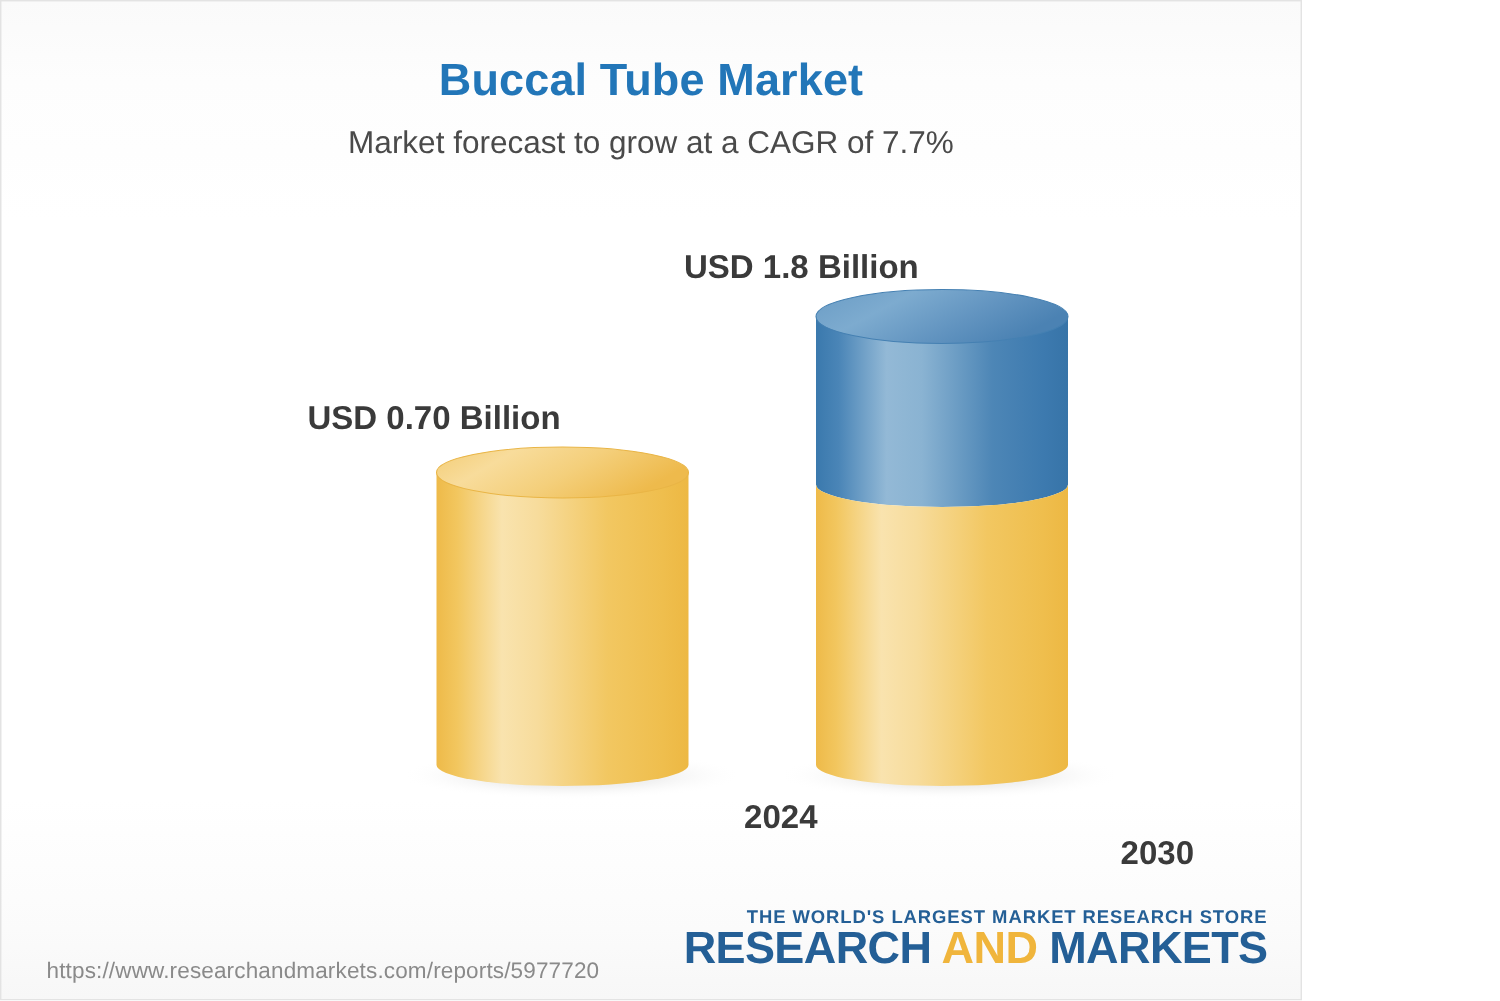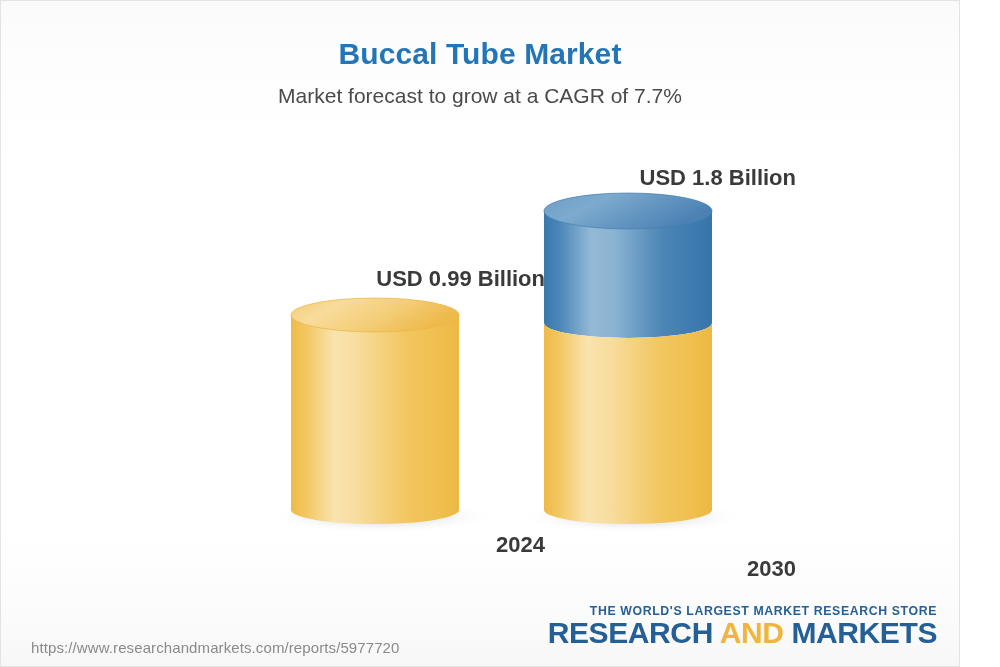--- a/index.html
+++ b/index.html
@@ -8,21 +8,21 @@
     background: #ffffff;
   }
   body {
     width: 1000px;
     height: 667px;
     overflow: hidden;
     font-family: "Liberation Sans", sans-serif;
   }
   #canvas {
     position: relative;
-    width: 960px;
+    width: 868px;
     height: 667px;
     box-sizing: border-box;
     border: 1px solid #e3e3e3;
     background: linear-gradient(180deg, #fafafa 0%, #fdfdfd 8%, #ffffff 22%, #ffffff 80%, #fbfbfb 93%, #f7f7f7 100%);
     overflow: hidden;
   }
 
   
   #header {
     position: absolute;
@@ -52,21 +52,21 @@
     width: 1000px;
     height: 667px;
   }
 
   .cyl-group {
     position: absolute;
   }
   .value-label {
     position: absolute;
     width: 340px;
-    text-align: right;
+    text-align: left;
     font-size: 22px;
     font-weight: bold;
     color: #3a3a3a;
     white-space: nowrap;
   }
   .year-label {
     position: absolute;
     width: 340px;
     text-align: right;
     font-size: 22px;
@@ -112,21 +112,21 @@
 
 <div id="canvas">
 
   <div id="header">
     <h1 id="chart-title">Buccal Tube Market</h1>
     <h2 id="chart-subtitle">Market forecast to grow at a CAGR of 7.7%</h2>
   </div>
 
   <div id="plot">
 
-    <div class="value-label" style="left:204px; top:265px;">USD 0.99 Billion</div>
+    <div class="value-label" style="left:204px; top:265px;">USD 0.70 Billion</div>
 
     <svg class="cyl-group" style="left:270px; top:290px;" width="220" height="250" viewBox="0 0 220 250">
       <defs>
         <linearGradient id="yellowBody2024" x1="0" y1="0" x2="1" y2="0">
           <stop offset="0%" stop-color="#eeba49"></stop>
           <stop offset="8%" stop-color="#f2c65e"></stop>
           <stop offset="26%" stop-color="#f9e3ae"></stop>
           <stop offset="40%" stop-color="#f7dc9c"></stop>
           <stop offset="68%" stop-color="#f2c761"></stop>
           <stop offset="90%" stop-color="#efbe4d"></stop>

